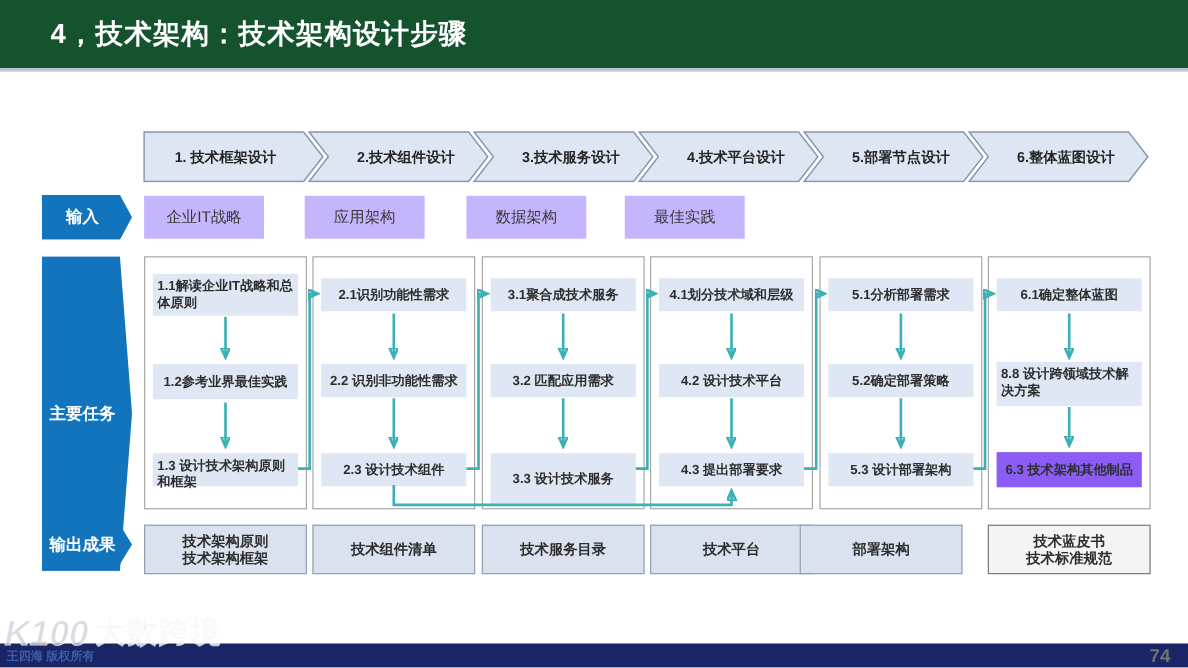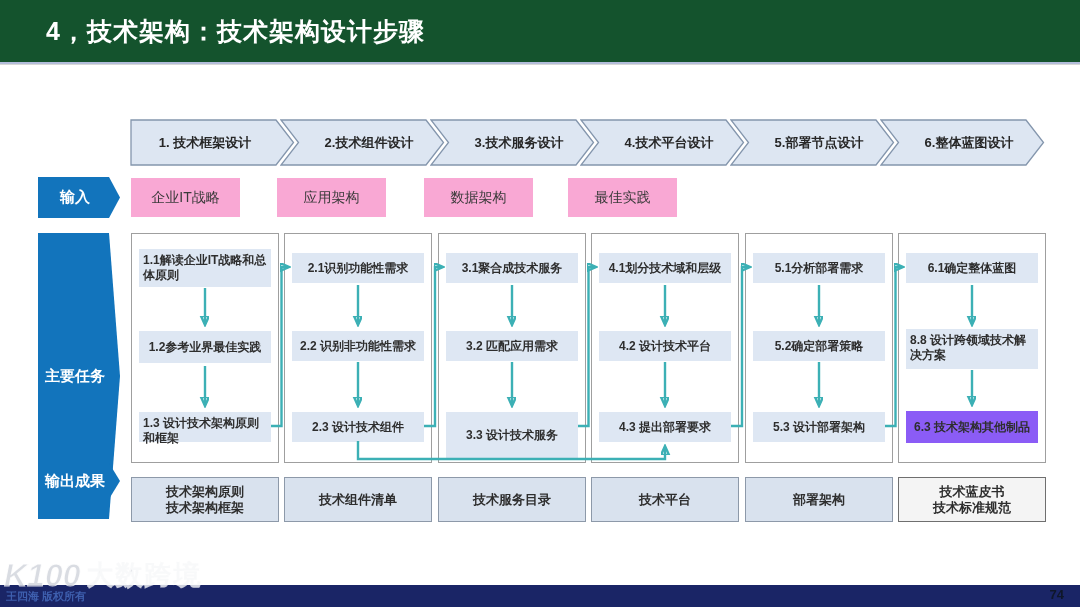--- a/index.html
+++ b/index.html
@@ -15,41 +15,41 @@
   .chev { position:absolute; top:119px; width:165px; height:47px; }
   .chev svg { position:absolute; left:0; top:0; width:165px; height:47px; }
   .chev polygon { fill:#dde6f2; stroke:#8496ad; stroke-width:1.3; }
   .chev .chev-label { position:absolute; left:0; top:0; width:150px; height:47px; display:flex; align-items:center; justify-content:center; font-size:13px; font-weight:bold; color:#262626; }
   .chev.notched .chev-label { padding-left:20px; width:158px; }
 
   
   .side-tag { position:absolute; left:38px; width:82px; background:#1274bc; color:#fff; font-size:15px; font-weight:bold; display:flex; align-items:center; justify-content:center; clip-path:polygon(0 0, calc(100% - 11px) 0, 100% 50%, calc(100% - 11px) 100%, 0 100%); padding-right:8px; }
 
   
-  .input-box { position:absolute; top:178px; width:109px; height:39px; background:#f9a8d4; display:flex; align-items:center; justify-content:center; font-size:14px; color:#3a3a3a; }
+  .input-box { position:absolute; top:178px; width:109px; height:39px; background:#c4b5fd; display:flex; align-items:center; justify-content:center; font-size:14px; color:#3a3a3a; }
 
   
   .task-col { position:absolute; top:233px; width:148px; height:230px; background:#ffffff; border:1px solid #9f9f9f; }
   .task-box { position:absolute; left:7px; width:132px; background:#dee7f3; font-size:12px; font-weight:600; color:#2e2e2e; line-height:15px; display:flex; align-items:center; justify-content:center; text-align:center; padding:2px 3px; }
   .task-box.wrap-left { justify-content:flex-start; text-align:left; align-items:flex-start; padding:4px 4px; }
   .task-box.spill { overflow:visible; align-items:flex-start; height:30px; }
   .task-box.gray { background:#8b5cf6; }
 
   
   .connectors { position:absolute; left:0; top:0; pointer-events:none; }
   .connectors path { fill:none; stroke:#3cb0b5; stroke-width:2.4; }
 
   
   .out-box { position:absolute; top:477px; width:148px; height:45px; background:#d9e2ee; border:1px solid #8d99a9; display:flex; align-items:center; justify-content:center; text-align:center; font-size:13px; font-weight:bold; color:#2e2e2e; line-height:16px; white-space:pre-line; }
   .out-box.alt { background:#f4f4f4; border:1px solid #6f6f6f; }
 
   
   .footer-bar { position:absolute; left:0; top:585px; width:1080px; height:22px; background:#1a2566; }
   .copyright { position:absolute; left:6px; top:589px; font-size:11px; font-weight:bold; color:#3e5fae; }
-  .page-num { position:absolute; right:16px; top:587px; font-size:13px; font-weight:bold; color:#0f172a; }
+  .page-num { position:absolute; right:16px; top:587px; font-size:17px; font-weight:bold; color:#737373; }
 
   
   .watermark { position:absolute; left:4px; top:558px; display:flex; align-items:flex-end; gap:6px; z-index:5; opacity:0.85; }
   .wm-logo { font-size:32px; font-weight:bold; font-style:italic; color:rgba(200,204,212,0.8); -webkit-text-stroke:1px rgba(255,255,255,0.9); line-height:34px; }
   .wm-text { font-size:27px; font-weight:bold; letter-spacing:2px; color:rgba(188,193,202,0.75); -webkit-text-stroke:1.2px rgba(255,255,255,0.85); line-height:34px; }
 </style>
 </head>
 <body>
 
 <div class="slide">
@@ -91,21 +91,21 @@
   </div>
   <div class="chev notched" style="left:880px">
     <svg viewBox="0 0 165 47">
         <polygon points="1,1 146,1 163.5,23.5 146,46 1,46 18.5,23.5"></polygon>
       </svg>
     <span class="chev-label">6.整体蓝图设计</span>
   </div>
 
   <div class="side-tag" style="top:177px;height:41px">输入</div>
   <div class="side-tag" style="top:233px;height:286px">主要任务</div>
-  <div class="side-tag" style="top:463px;height:36px">输出成果</div>
+  <div class="side-tag" style="top:477px;height:36px">输出成果</div>
 
   <div class="input-box" style="left:131px">企业IT战略</div>
   <div class="input-box" style="left:277px">应用架构</div>
   <div class="input-box" style="left:424px">数据架构</div>
   <div class="input-box" style="left:568px">最佳实践</div>
 
   <div class="task-col" style="left:131px">
     <div class="task-box wrap-left" style="top:15px;height:38px">1.1解读企业IT战略和总体原则</div>
     <div class="task-box" style="top:97px;height:32px">1.2参考业界最佳实践</div>
     <div class="task-box wrap-left spill" style="top:178px">1.3 设计技术架构原则和框架</div>
@@ -163,21 +163,21 @@
     <path d="M885,426 H895.5 V267 H902" marker-end="url(#arw)"></path>
 
     <path d="M358,441 V459 H665 V447" marker-end="url(#arw)"></path>
   </svg>
 
   <div class="out-box" style="left:131px">技术架构原则
 技术架构框架</div>
   <div class="out-box" style="left:284px">技术组件清单</div>
   <div class="out-box" style="left:438px">技术服务目录</div>
   <div class="out-box" style="left:591px">技术平台</div>
-  <div class="out-box" style="left:745px">部署架构</div>
+  <div class="out-box" style="left:727px">部署架构</div>
   <div class="out-box alt" style="left:898px">技术蓝皮书
 技术标准规范</div>
 
   <div class="footer-bar"></div>
   <div class="copyright">王四海 版权所有</div>
   <div class="page-num">74</div>
 
   <div class="watermark">
     <span class="wm-logo">K100</span>
     <span class="wm-text">大数跨境</span>

